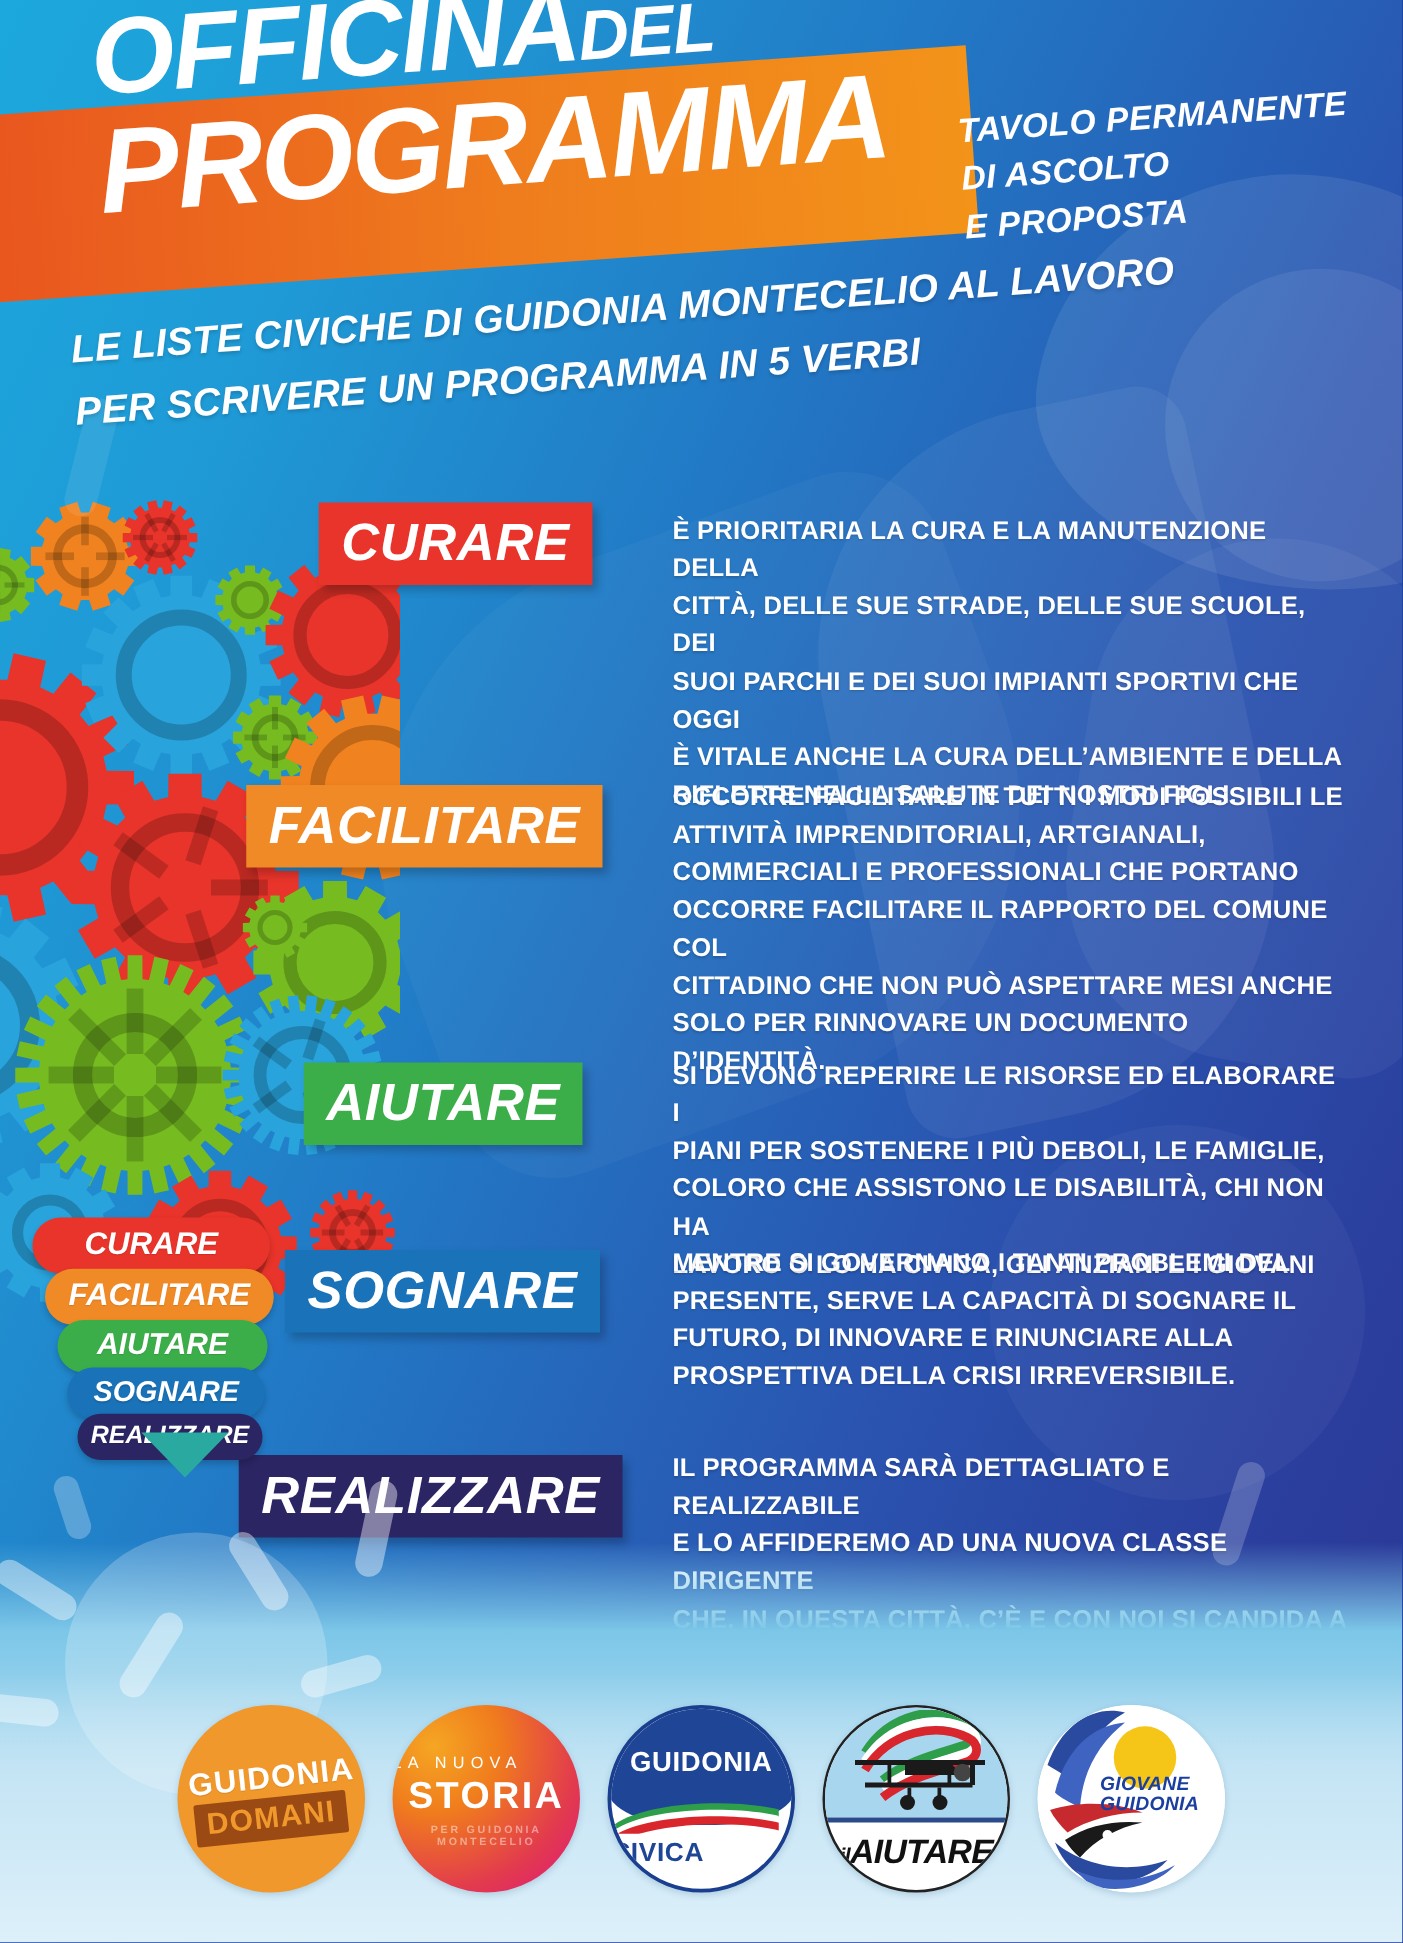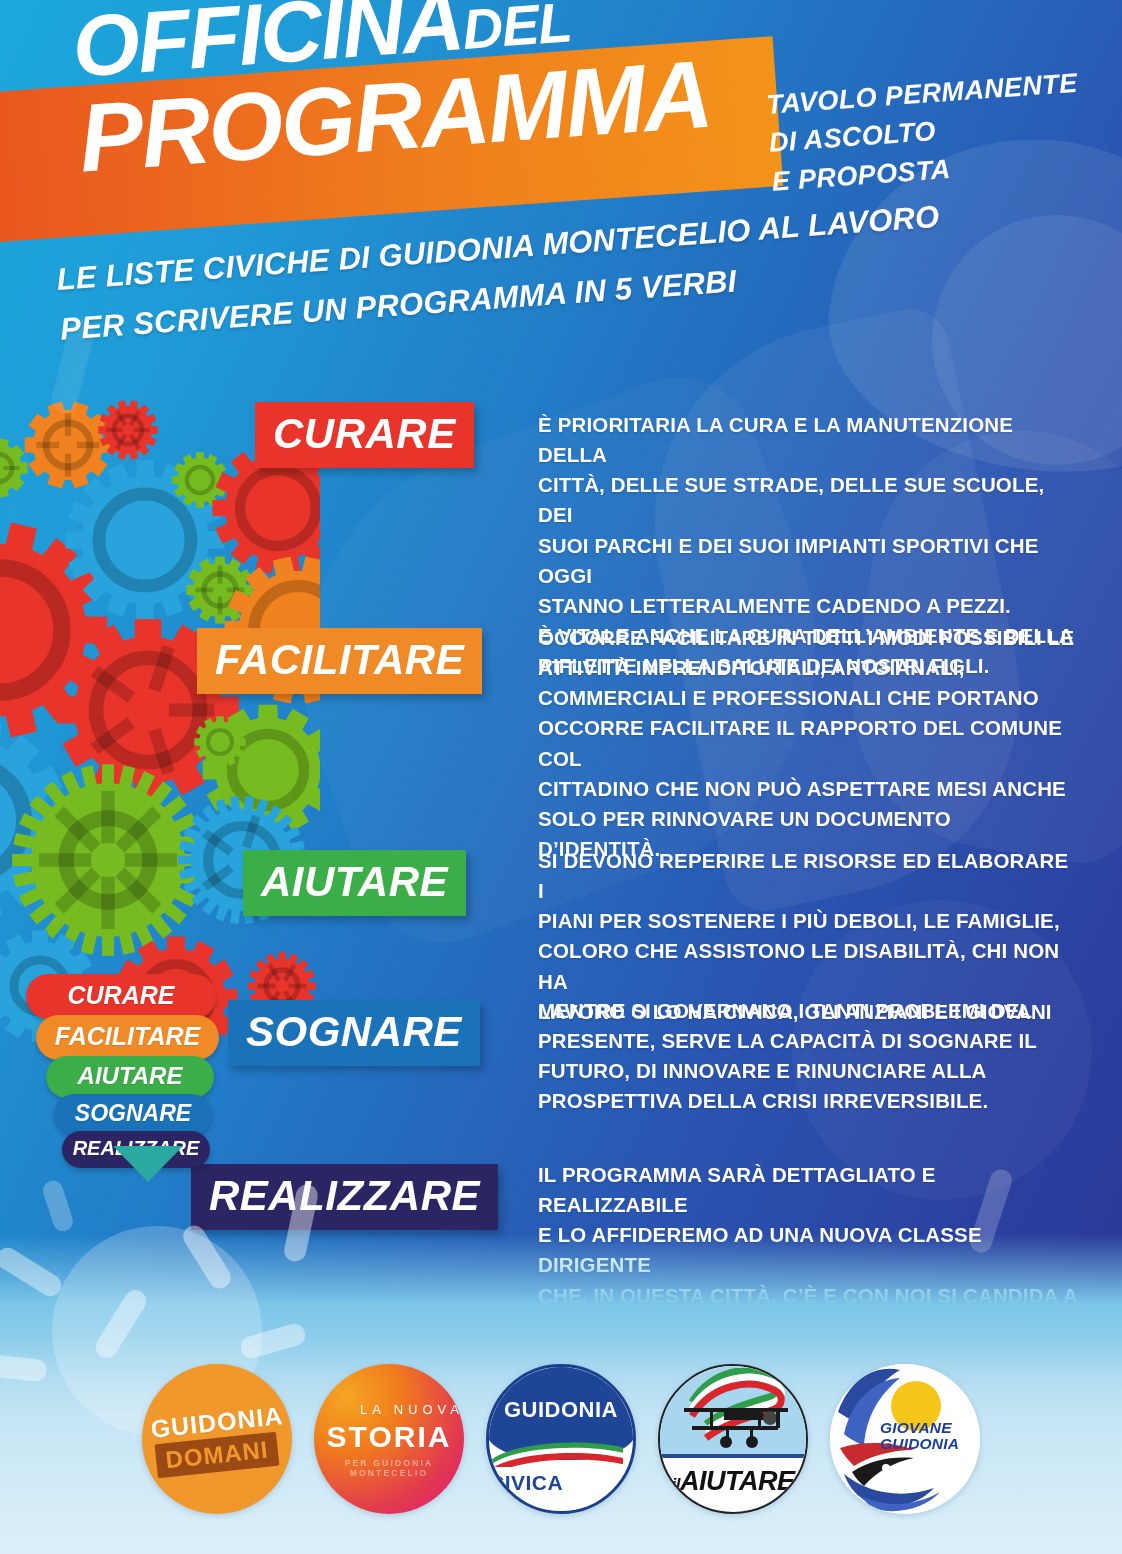--- a/index.html
+++ b/index.html
@@ -99,21 +99,21 @@
 
   .logo-gd { background:#f0982b; }
   .gd-1 { position:absolute; left:0; right:0; top:44px; text-align:center; color:#fff;
           font-weight:bold; font-size:25px; letter-spacing:1px; transform:rotate(-6deg);
           text-shadow:0 1px 0 rgba(0,0,0,.08); }
   .gd-2 { position:absolute; left:14px; right:14px; top:74px; background:#9a4a12; color:#f0982b;
           font-weight:bold; font-size:24px; letter-spacing:1px; text-align:center; padding:3px 0;
           transform:rotate(-6deg); border-radius:2px; }
 
   .logo-ns { background: radial-gradient(circle at 22% 22%, #f5a623 0%, #f07c1d 32%, #e23a4e 70%, #e0177f 100%); }
-  .ns-1 { position:absolute; left:0; right:0; top:38px; text-align:right; color:#fff;
+  .ns-1 { position:absolute; left:0; right:0; top:38px; text-align:left; color:#fff;
           font-size:13px; letter-spacing:5px; font-weight:normal; }
   .ns-2 { position:absolute; left:0; right:0; top:56px; text-align:center; color:#fff;
           font-size:30px; letter-spacing:2px; font-weight:bold; }
   .ns-3 { position:absolute; left:0; right:0; top:94px; text-align:center; color:rgba(255,255,255,.45);
           font-size:8.5px; letter-spacing:2.2px; font-weight:bold; }
 
   .logo-gc { background:#fff; border:3px solid #1b3f8f; }
   .gc-top { position:absolute; left:-3px; right:-3px; top:-3px; height:96px;
             background:#1e4596; border-radius:50% 50% 42% 42% / 70% 70% 30% 30%; }
   .gc-1 { position:absolute; left:0; right:0; top:30px; text-align:center; color:#fff;
@@ -309,21 +309,20 @@
     </svg>
   </div>
 
   <div class="row" style="left:255px; top:402px;">
     <span class="verb-badge" style="font-size: 42px; padding: 11px 18px 13px; background: rgb(232, 52, 42);">CURARE</span>
   </div>
   <div class="body-text" style="left:538px; top:398px; width:540px;margin-top:12px;">
     <div>È PRIORITARIA LA CURA E LA MANUTENZIONE DELLA</div>
     <div>CITTÀ, DELLE SUE STRADE, DELLE SUE SCUOLE, DEI</div>
     <div>SUOI PARCHI E DEI SUOI IMPIANTI SPORTIVI CHE OGGI</div>
-    <div>STANNO LETTERALMENTE CADENDO A PEZZI.</div>
     <div>È VITALE ANCHE LA CURA DELL’AMBIENTE E DELLA</div>
     <div>RIFLETTE NELLA SALUTE DEI NOSTRI FIGLI.</div>
   </div>
 
   <div class="row" style="left:197px; top:628px;">
     <span class="verb-badge" style="font-size: 42px; padding: 11px 18px 13px; background: rgb(240, 138, 38);">FACILITARE</span>
   </div>
   <div class="body-text" style="left:538px; top:623px; width:540px;">
     <div>OCCORRE FACILITARE IN TUTTI I MODI POSSIBILI LE</div>
     <div>ATTIVITÀ IMPRENDITORIALI, ARTGIANALI,</div>

